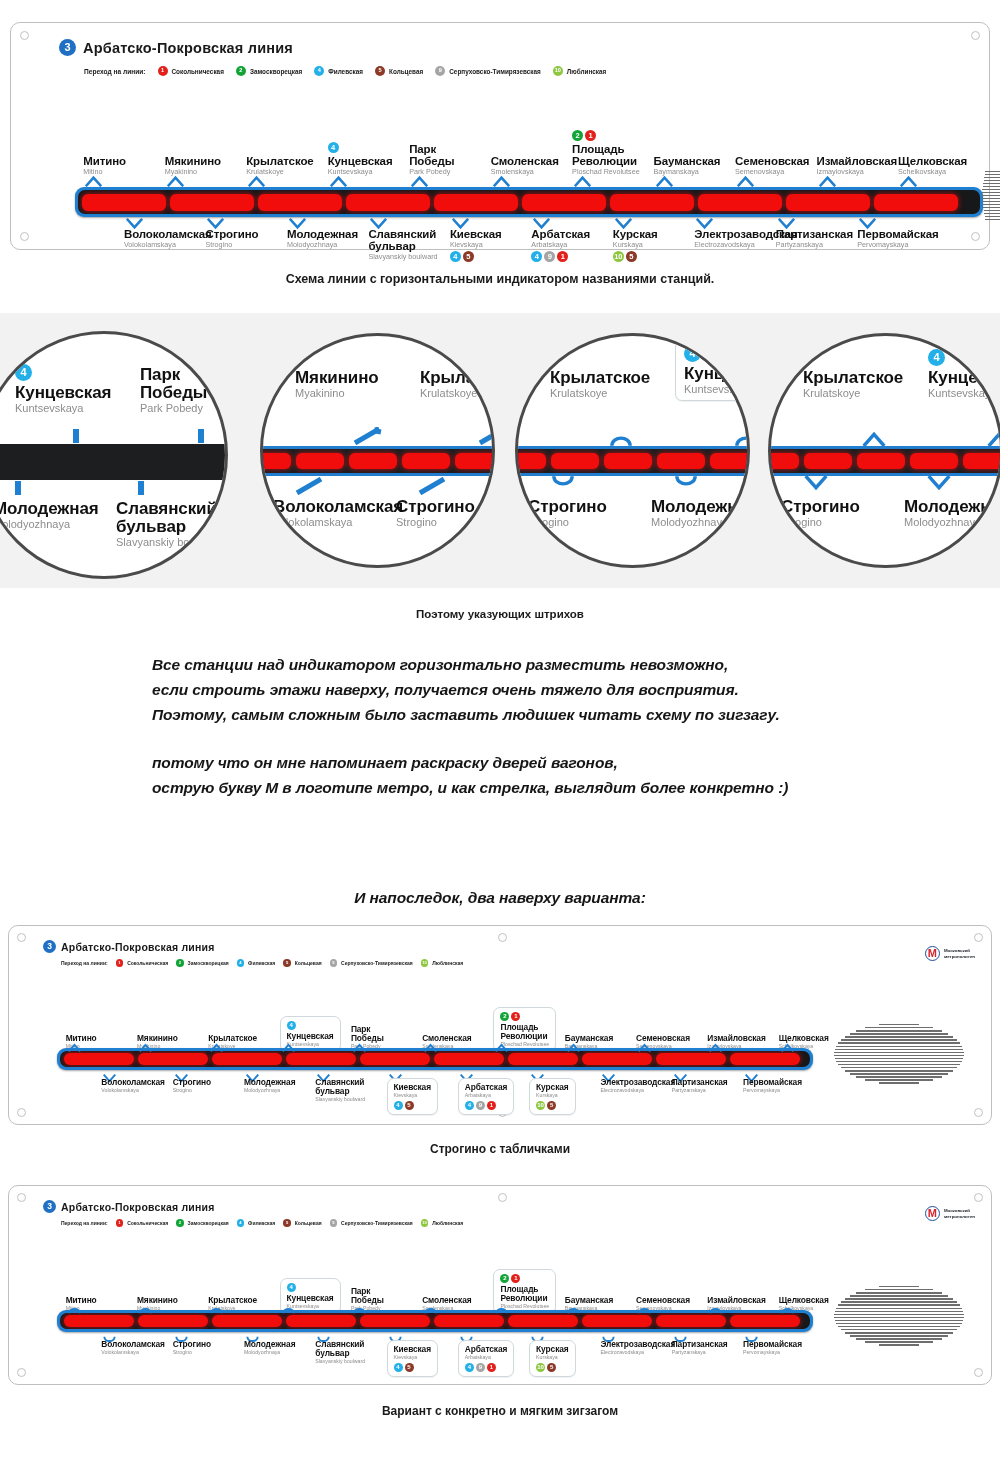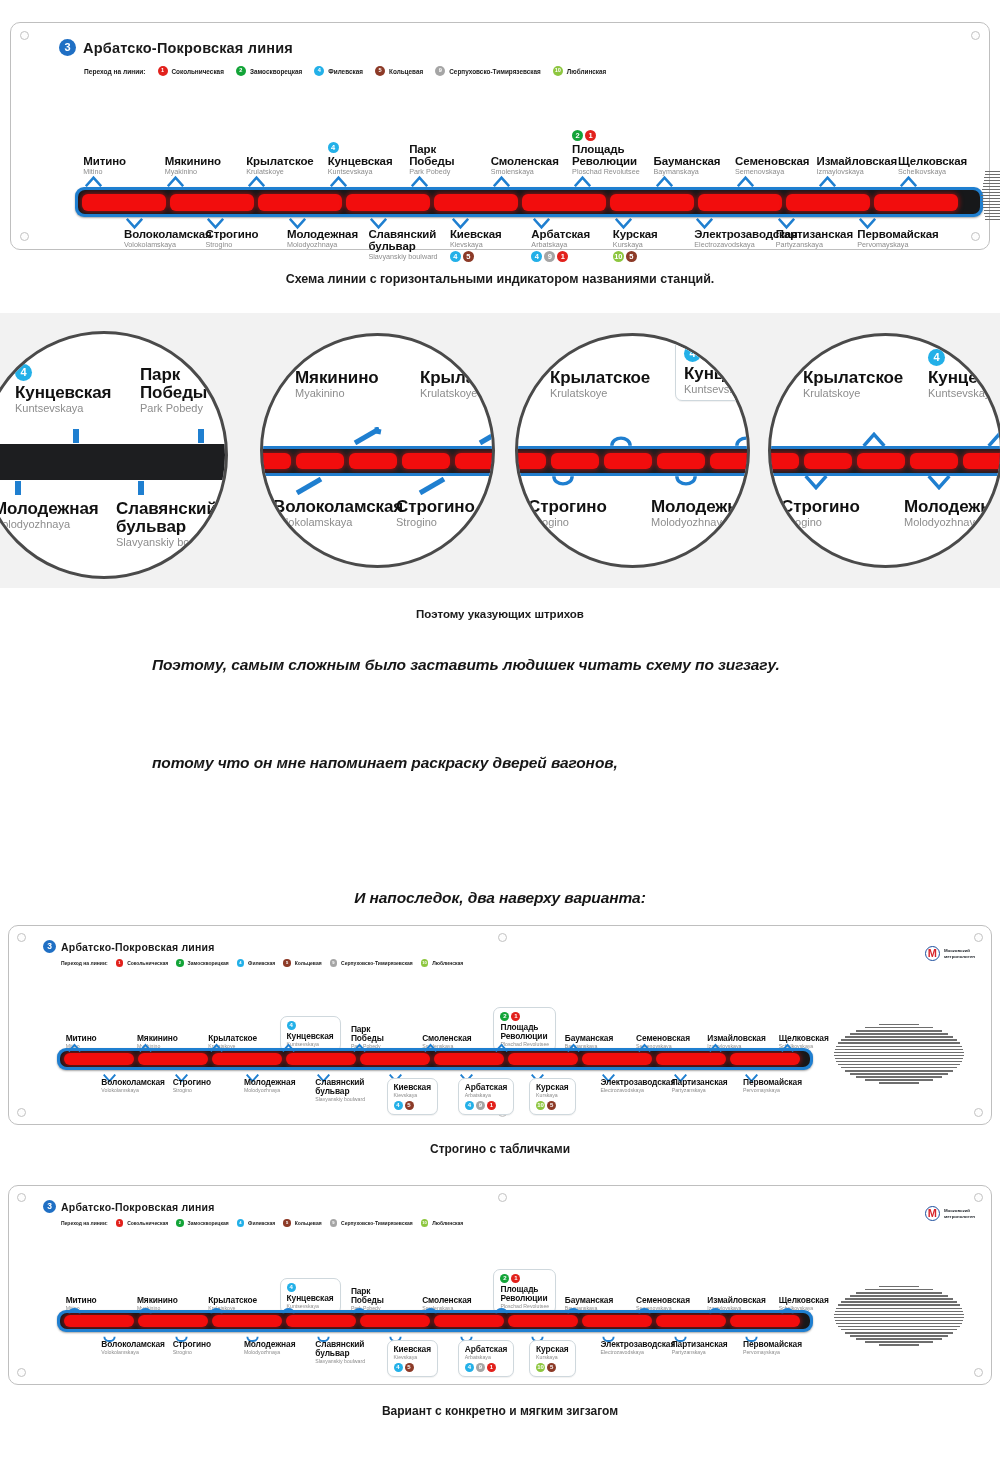--- a/index.html
+++ b/index.html
@@ -575,24 +575,27 @@
         <div class="en" style="font-size: 11px; line-height: 12px;">
           <div>Molodyozhnaya</div>
         </div>
       </div>
     </div>
   </div>
 
 <div class="caption" style="position:absolute;left:0;top:608px;width:1000px;font-size:11.5px;">Поэтому указующих штрихов</div>
 
 <div class="prose" style="position:absolute;left:152px;top:652px;width:760px;">
+  <div>Все станции над индикатором горизонтально разместить невозможно,</div>
+  <div>если строить этажи наверху, получается очень тяжело для восприятия.</div>
   <div>Поэтому, самым сложным было заставить людишек читать схему по зигзагу.</div>
 </div>
 <div class="prose" style="position:absolute;left:152px;top:750px;width:780px;">
   <div>потому что он мне напоминает раскраску дверей вагонов,</div>
+  <div>острую букву М в логотипе метро, и как стрелка, выглядит более конкретно :)</div>
 </div>
 <div class="prose" style="position:absolute;left:0;top:885px;width:1000px;text-align:center;font-size:15.5px;">И напоследок, два наверху варианта:</div>
 
 <div class="panel" style="position:absolute;left:8px;top:925px;width:984px;height:200px;">
   <div class="screw" style="left:8px;top:7px;"></div>
   <div class="screw" style="right:8px;top:7px;"></div>
   <div class="screw" style="left:8px;bottom:7px;"></div>
   <div class="screw" style="right:8px;bottom:7px;"></div>
   <div class="screw" style="left:489px;top:7px;"></div>
   <div class="screw" style="left:489px;bottom:7px;"></div>

